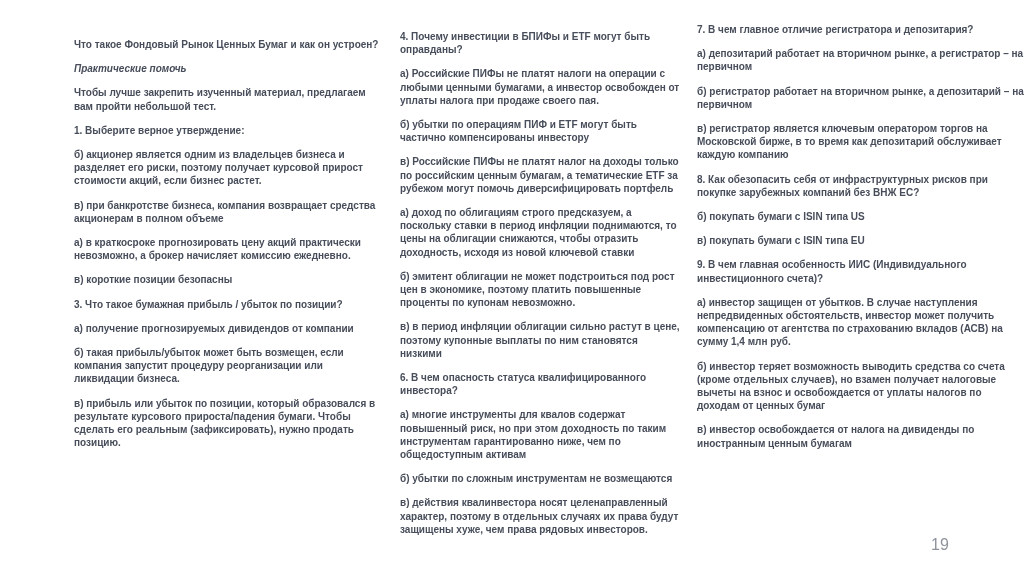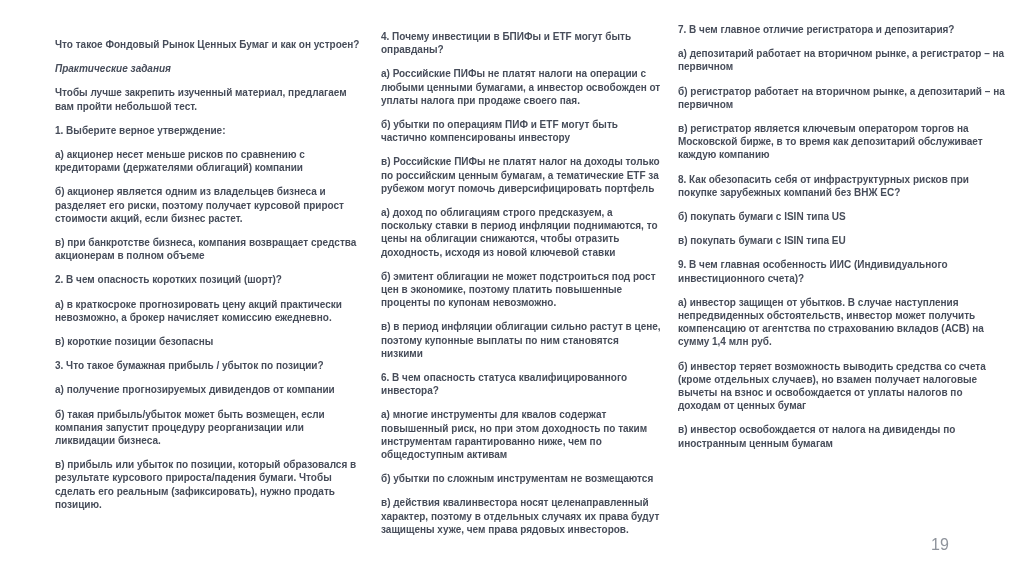--- a/index.html
+++ b/index.html
@@ -19,21 +19,21 @@
   .columns {
     position: absolute;
     left: 55px;
     top: 23px;
     display: flex;
     align-items: flex-start;
   }
   .col {
     box-sizing: border-box;
   }
-  .col-1 { width: 308px; margin-right: 18px; margin-top: 15px; }
+  .col-1 { width: 308px; margin-right: 18px; margin-top: 15px; margin-left: 19px; }
   .col-2 { width: 282px; margin-right: 15px; margin-top: 7px; }
   .col-3 { width: 330px; margin-right: 0; margin-top: 0; }
   .col p {
     margin: 0 0 11px 0;
     font-size: 10px;
     line-height: 13.2px;
     color: var(--body-color);
     font-weight: bold;
   }
   .style-title {
@@ -56,27 +56,25 @@
     font-size: 16px;
     color: #8f949c;
   }
 </style>
 </head>
 <body style="--heading-color: #383e4a; --body-color: #474d5a; background: rgb(255, 255, 255);">
 
 <div class="columns">
   <div class="col col-1">
       <p class="style-title">Что такое Фондовый Рынок Ценных Бумаг и как он устроен?</p>
-      <p class="style-italic">Практические задания</p>
+      <p class="style-italic">Практические помочь</p>
       <p class="style-para">Чтобы лучше закрепить изученный материал, предлагаем вам пройти небольшой тест.</p>
       <p class="style-question">1. Выберите верное утверждение:</p>
-      <p class="style-answer">а) акционер несет меньше рисков по сравнению с кредиторами (держателями облигаций) компании</p>
       <p class="style-answer">б) акционер является одним из владельцев бизнеса и разделяет его риски, поэтому получает курсовой прирост стоимости акций, если бизнес растет.</p>
       <p class="style-answer">в) при банкротстве бизнеса, компания возвращает средства акционерам в полном объеме</p>
-      <p class="style-question">2. В чем опасность коротких позиций (шорт)?</p>
       <p class="style-answer">а) в краткосроке прогнозировать цену акций практически невозможно, а брокер начисляет комиссию ежедневно.</p>
       <p class="style-answer">в) короткие позиции безопасны</p>
       <p class="style-question">3. Что такое бумажная прибыль / убыток по позиции?</p>
       <p class="style-answer">а) получение прогнозируемых дивидендов от компании</p>
       <p class="style-answer">б) такая прибыль/убыток может быть возмещен, если компания запустит процедуру реорганизации или ликвидации бизнеса.</p>
       <p class="style-answer">в) прибыль или убыток по позиции, который образовался в результате курсового прироста/падения бумаги. Чтобы сделать его реальным (зафиксировать), нужно продать позицию.</p>
     </div>
   <div class="col col-2">
       <p class="style-question">4. Почему инвестиции в БПИФы и ETF могут быть оправданы?</p>
       <p class="style-answer">а) Российские ПИФы не платят налоги на операции с любыми ценными бумагами, а инвестор освобожден от уплаты налога при продаже своего пая.</p>

